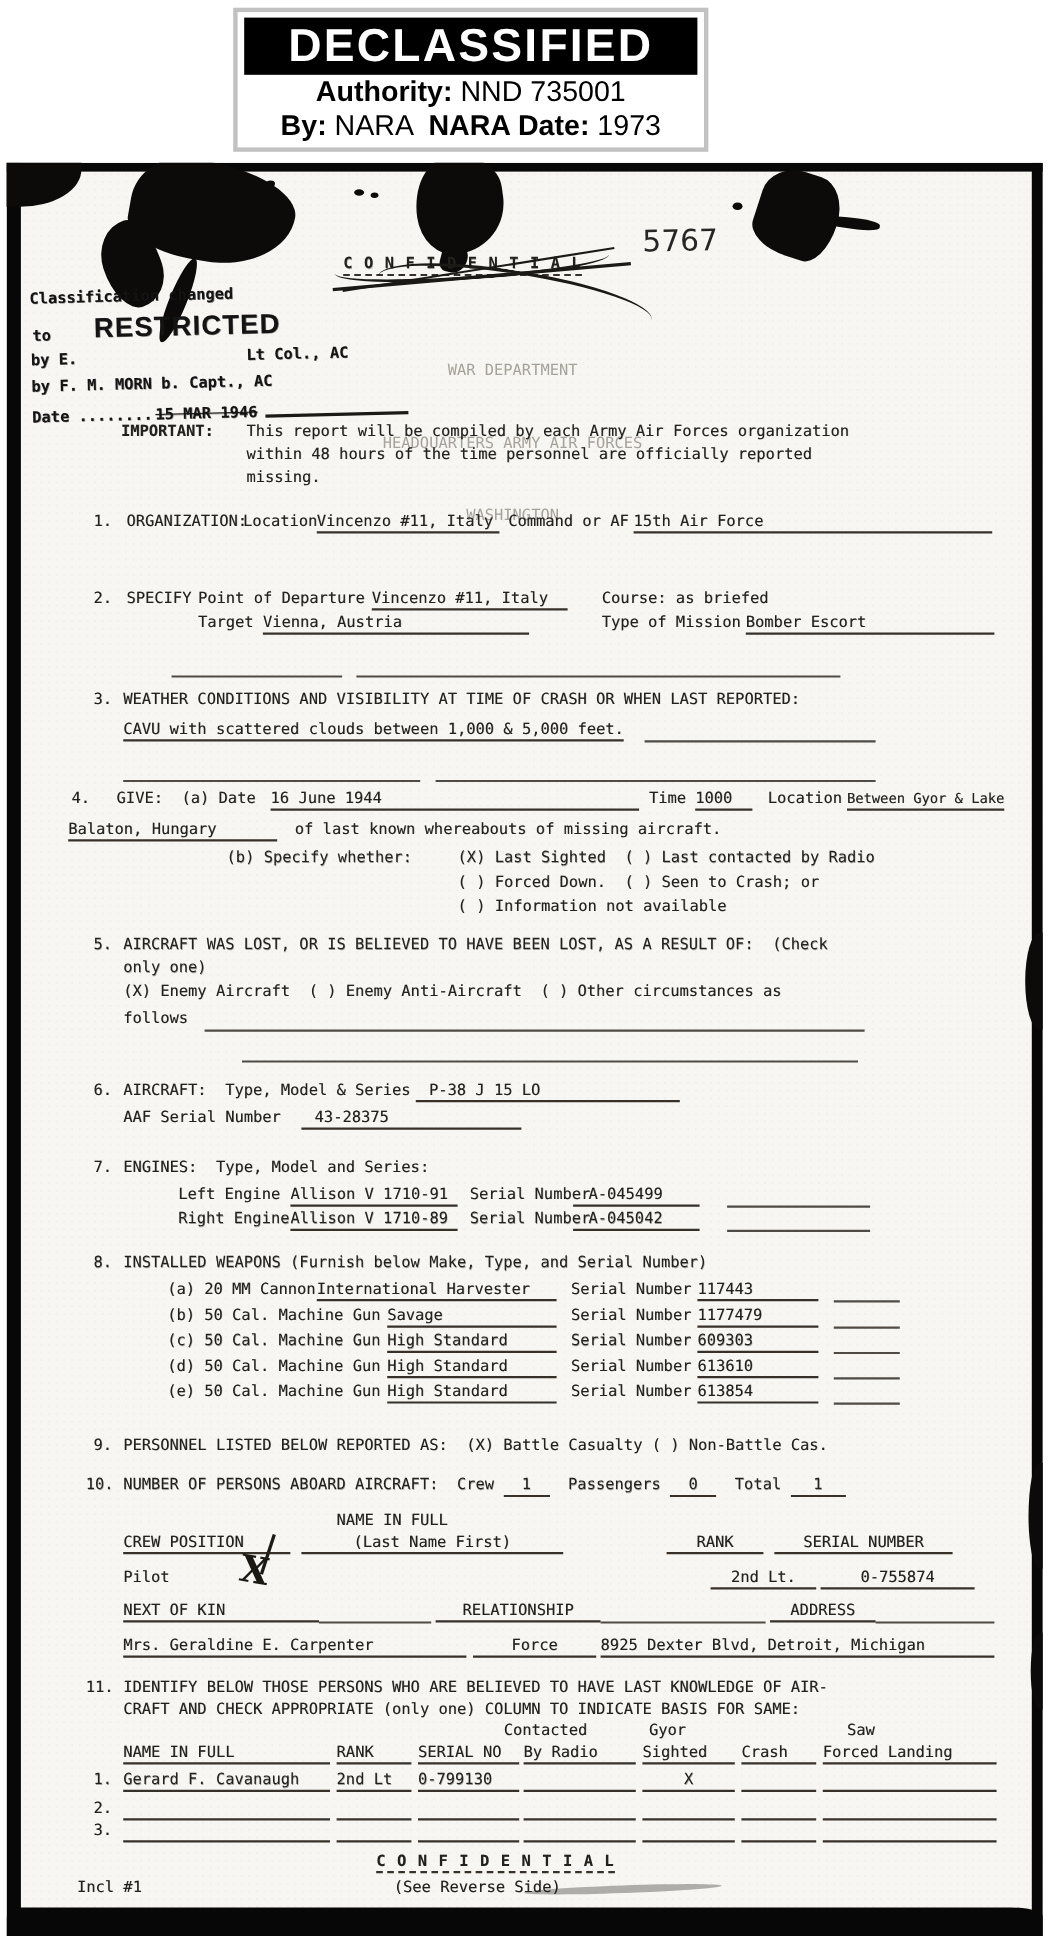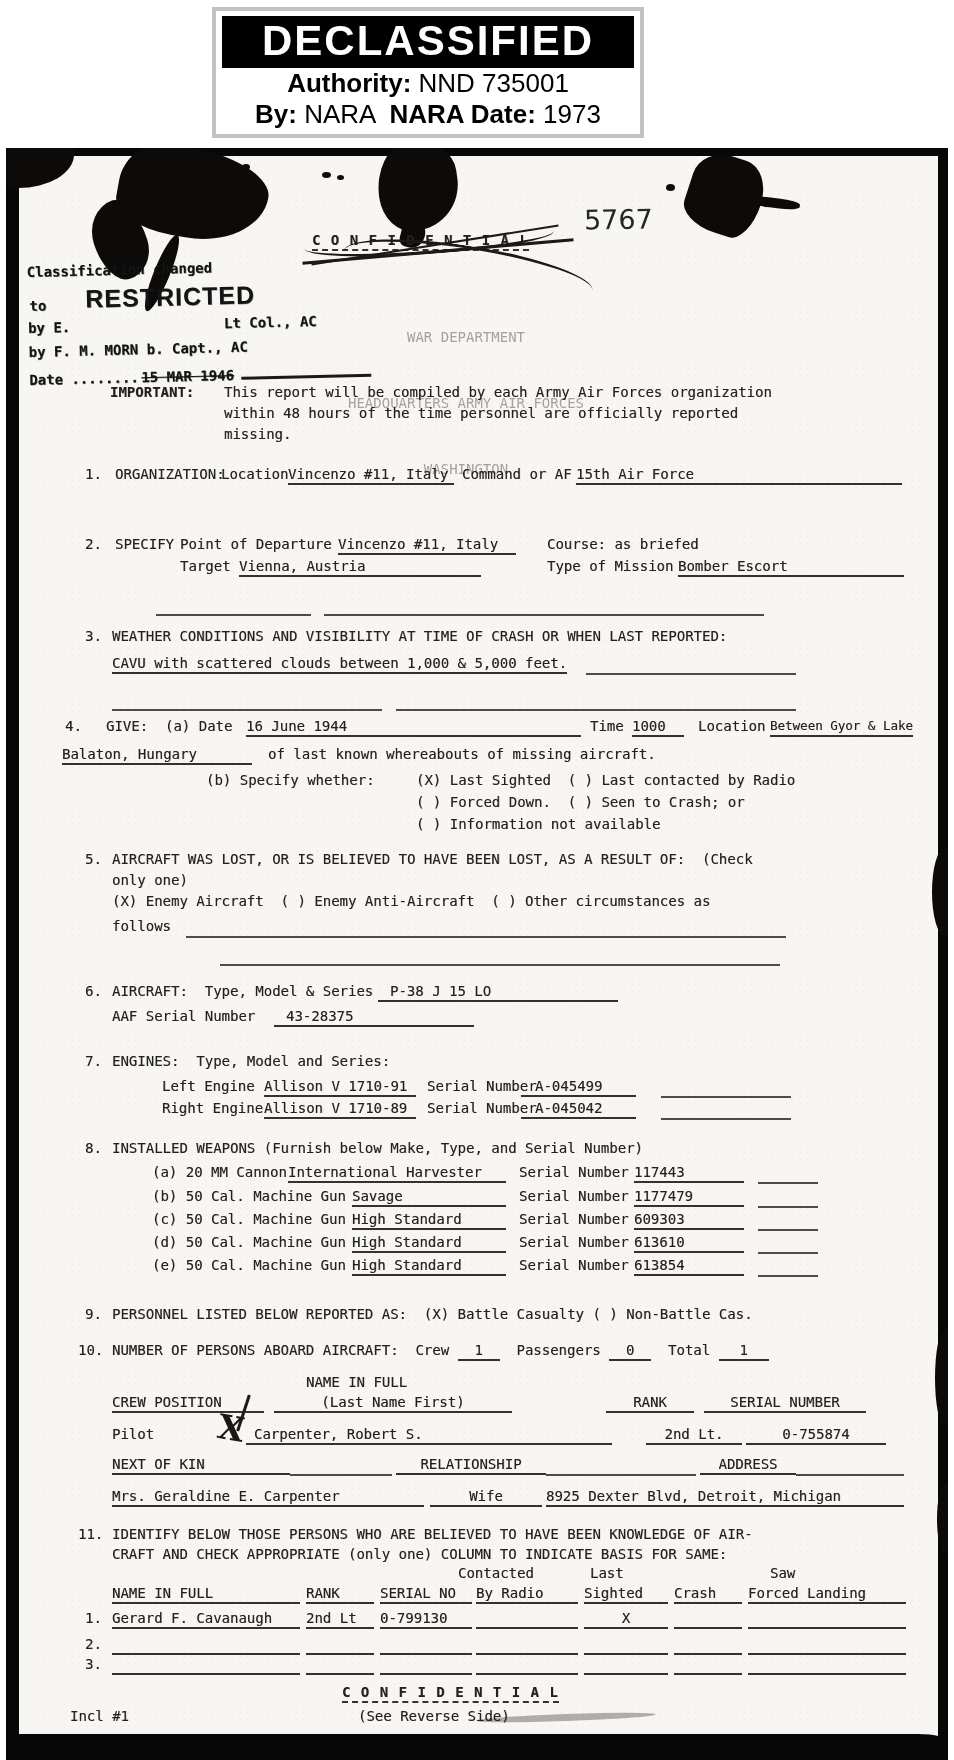--- a/index.html
+++ b/index.html
@@ -287,50 +287,49 @@
       <span class="s" style="left:300px;">NAME IN FULL</span>
     </div>
     <div class="r" style="top:1246px;">
       <span class="s u" style="left:106px;width:152px;">CREW POSITION</span>
       <span class="s u ctr" style="left:268px;width:238px;">(Last Name First)</span>
       <span class="s u ctr" style="left:600px;width:88px;">RANK</span>
       <span class="s u ctr" style="left:698px;width:162px;">SERIAL NUMBER</span>
     </div>
     <div class="r" style="top:1278px;">
       <span class="s" style="left:106px;">Pilot</span>
-      <span class="s u" style="left:240px;width:366px;text-indent:8px;">Carpenter, Robert S.</span>
       <span class="s u ctr" style="left:640px;width:96px;">2nd Lt.</span>
 
       <span class="s u ctr" style="left:740px;width:140px;">0-755874</span>
     </div>
     <div class="bigx">X</div>
     <div class="r" style="top:1308px;">
       <span class="s u" style="left:106px;width:178px;">NEXT OF KIN</span>
       <span class="ub" style="left:284px;top:2px;width:102px;"></span>
       <span class="s u ctr" style="left:390px;width:150px;">RELATIONSHIP</span>
       <span class="ub" style="left:540px;top:2px;width:150px;"></span>
       <span class="s u ctr" style="left:694px;width:96px;">ADDRESS</span>
       <span class="ub" style="left:790px;top:2px;width:108px;"></span>
     </div>
     <div class="r" style="top:1340px;">
       <span class="s u" style="left:106px;width:312px;">Mrs. Geraldine E. Carpenter</span>
-      <span class="s u ctr" style="left:424px;width:112px;">Wife</span>
+      <span class="s u ctr" style="left:424px;width:112px;">Force</span>
       <span class="s u" style="left:540px;width:358px;">8925 Dexter Blvd, Detroit, Michigan</span>
     </div>
 
     <div class="r" style="top:1378px;">
       <span class="s" style="left:72px;">11.</span>
-      <span class="s" style="left:106px;">IDENTIFY BELOW THOSE PERSONS WHO ARE BELIEVED TO HAVE BEEN KNOWLEDGE OF AIR-</span>
+      <span class="s" style="left:106px;">IDENTIFY BELOW THOSE PERSONS WHO ARE BELIEVED TO HAVE LAST KNOWLEDGE OF AIR-</span>
     </div>
     <div class="r" style="top:1398px;">
         <span class="s" style="left:106px;">CRAFT AND CHECK APPROPRIATE (only one) COLUMN TO INDICATE BASIS FOR SAME:</span>
       </div>
     <div class="r" style="top:1417px;">
       <span class="s" style="left:452px;">Contacted</span>
-      <span class="s" style="left:584px;">Last</span>
+      <span class="s" style="left:584px;">Gyor</span>
       <span class="s" style="left:764px;">Saw</span>
     </div>
     <div class="r" style="top:1437px;">
       <span class="s u" style="left:106px;width:188px;">NAME IN FULL</span>
       <span class="s u" style="left:300px;width:68px;">RANK</span>
       <span class="s u" style="left:374px;width:92px;">SERIAL NO</span>
       <span class="s u" style="left:470px;width:102px;">By Radio</span>
       <span class="s u" style="left:578px;width:84px;">Sighted</span>
       <span class="s u" style="left:668px;width:68px;">Crash</span>
       <span class="s u" style="left:742px;width:158px;">Forced Landing</span>

